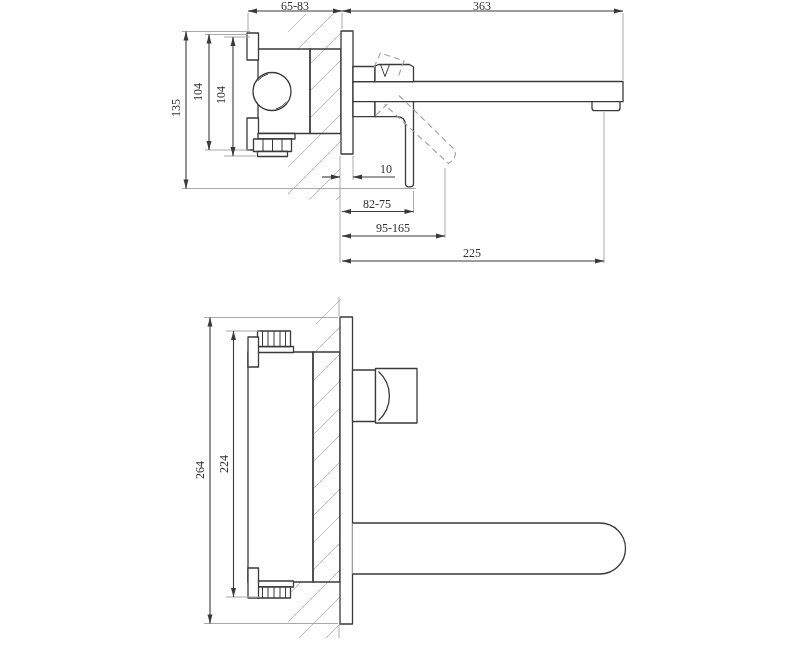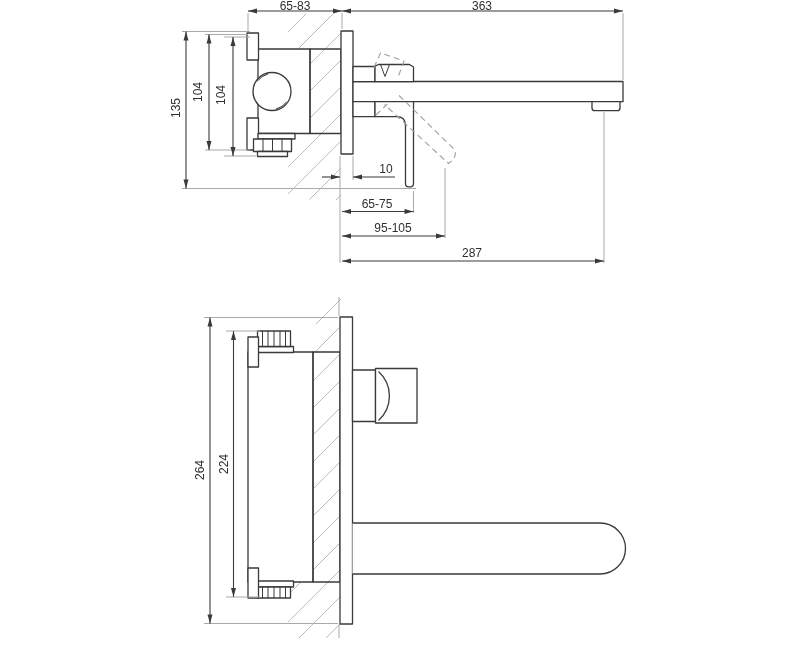--- a/index.html
+++ b/index.html
@@ -1,17 +1,17 @@
 <!DOCTYPE html>
 <html><head>
 <meta charset="utf-8">
 <style>
   html,body{margin:0;padding:0;background:#fff;}
   #stage{position:relative;width:800px;height:638px;background:var(--bg,#fff);overflow:hidden;
-         font-family:Liberation Sans, sans-serif;}
+         font-family:Liberation Serif, serif;}
   svg{position:absolute;left:0;top:0;}
   .s  {fill:#fff;stroke:var(--outline,#3a3a3a);stroke-width:1.3;stroke-linejoin:round;}
   .sn {fill:none;stroke:var(--outline,#3a3a3a);stroke-width:1.3;stroke-linejoin:round;}
   .t  {fill:none;stroke:var(--outline,#3a3a3a);stroke-width:1;}
   .hatch line{stroke:var(--hatch,#bcbcbc);stroke-width:1;}
   .e  {stroke:var(--ext,#a9a9a9);stroke-width:1;}
   .m  {stroke:var(--dim,#3a3a3a);stroke-width:1.1;fill:none;}
   .d path{fill:none;stroke:var(--dashed,#9e9e9e);stroke-width:1.1;stroke-dasharray:6 4;}
   .dim-label{position:absolute;font-size:12px;color:#2f2f2f;white-space:nowrap;
              transform:translate(-50%,-50%);line-height:1;}
@@ -166,18 +166,18 @@
       </g>
     </g>
   </svg>
 
   <span class="dim-label" style="left:295px;top:6px;">65-83</span>
   <span class="dim-label" style="left:482px;top:6px;">363</span>
   <span class="dim-label rot" style="left:176px;top:108px;">135</span>
   <span class="dim-label rot" style="left:198px;top:92px;">104</span>
   <span class="dim-label rot" style="left:221px;top:95px;">104</span>
   <span class="dim-label" style="left:379px;top:169px;margin-left:7px;">10</span>
-  <span class="dim-label" style="left:377px;top:204px;">65-75</span>
-  <span class="dim-label" style="left:393px;top:228px;">95-105</span>
-  <span class="dim-label" style="left:472px;top:253px;">287</span>
+  <span class="dim-label" style="left:377px;top:204px;">82-75</span>
+  <span class="dim-label" style="left:393px;top:228px;">95-165</span>
+  <span class="dim-label" style="left:472px;top:253px;">225</span>
   <span class="dim-label rot" style="left:200px;top:470px;">264</span>
   <span class="dim-label rot" style="left:224px;top:464px;">224</span>
 </div>
 
 </body></html>

